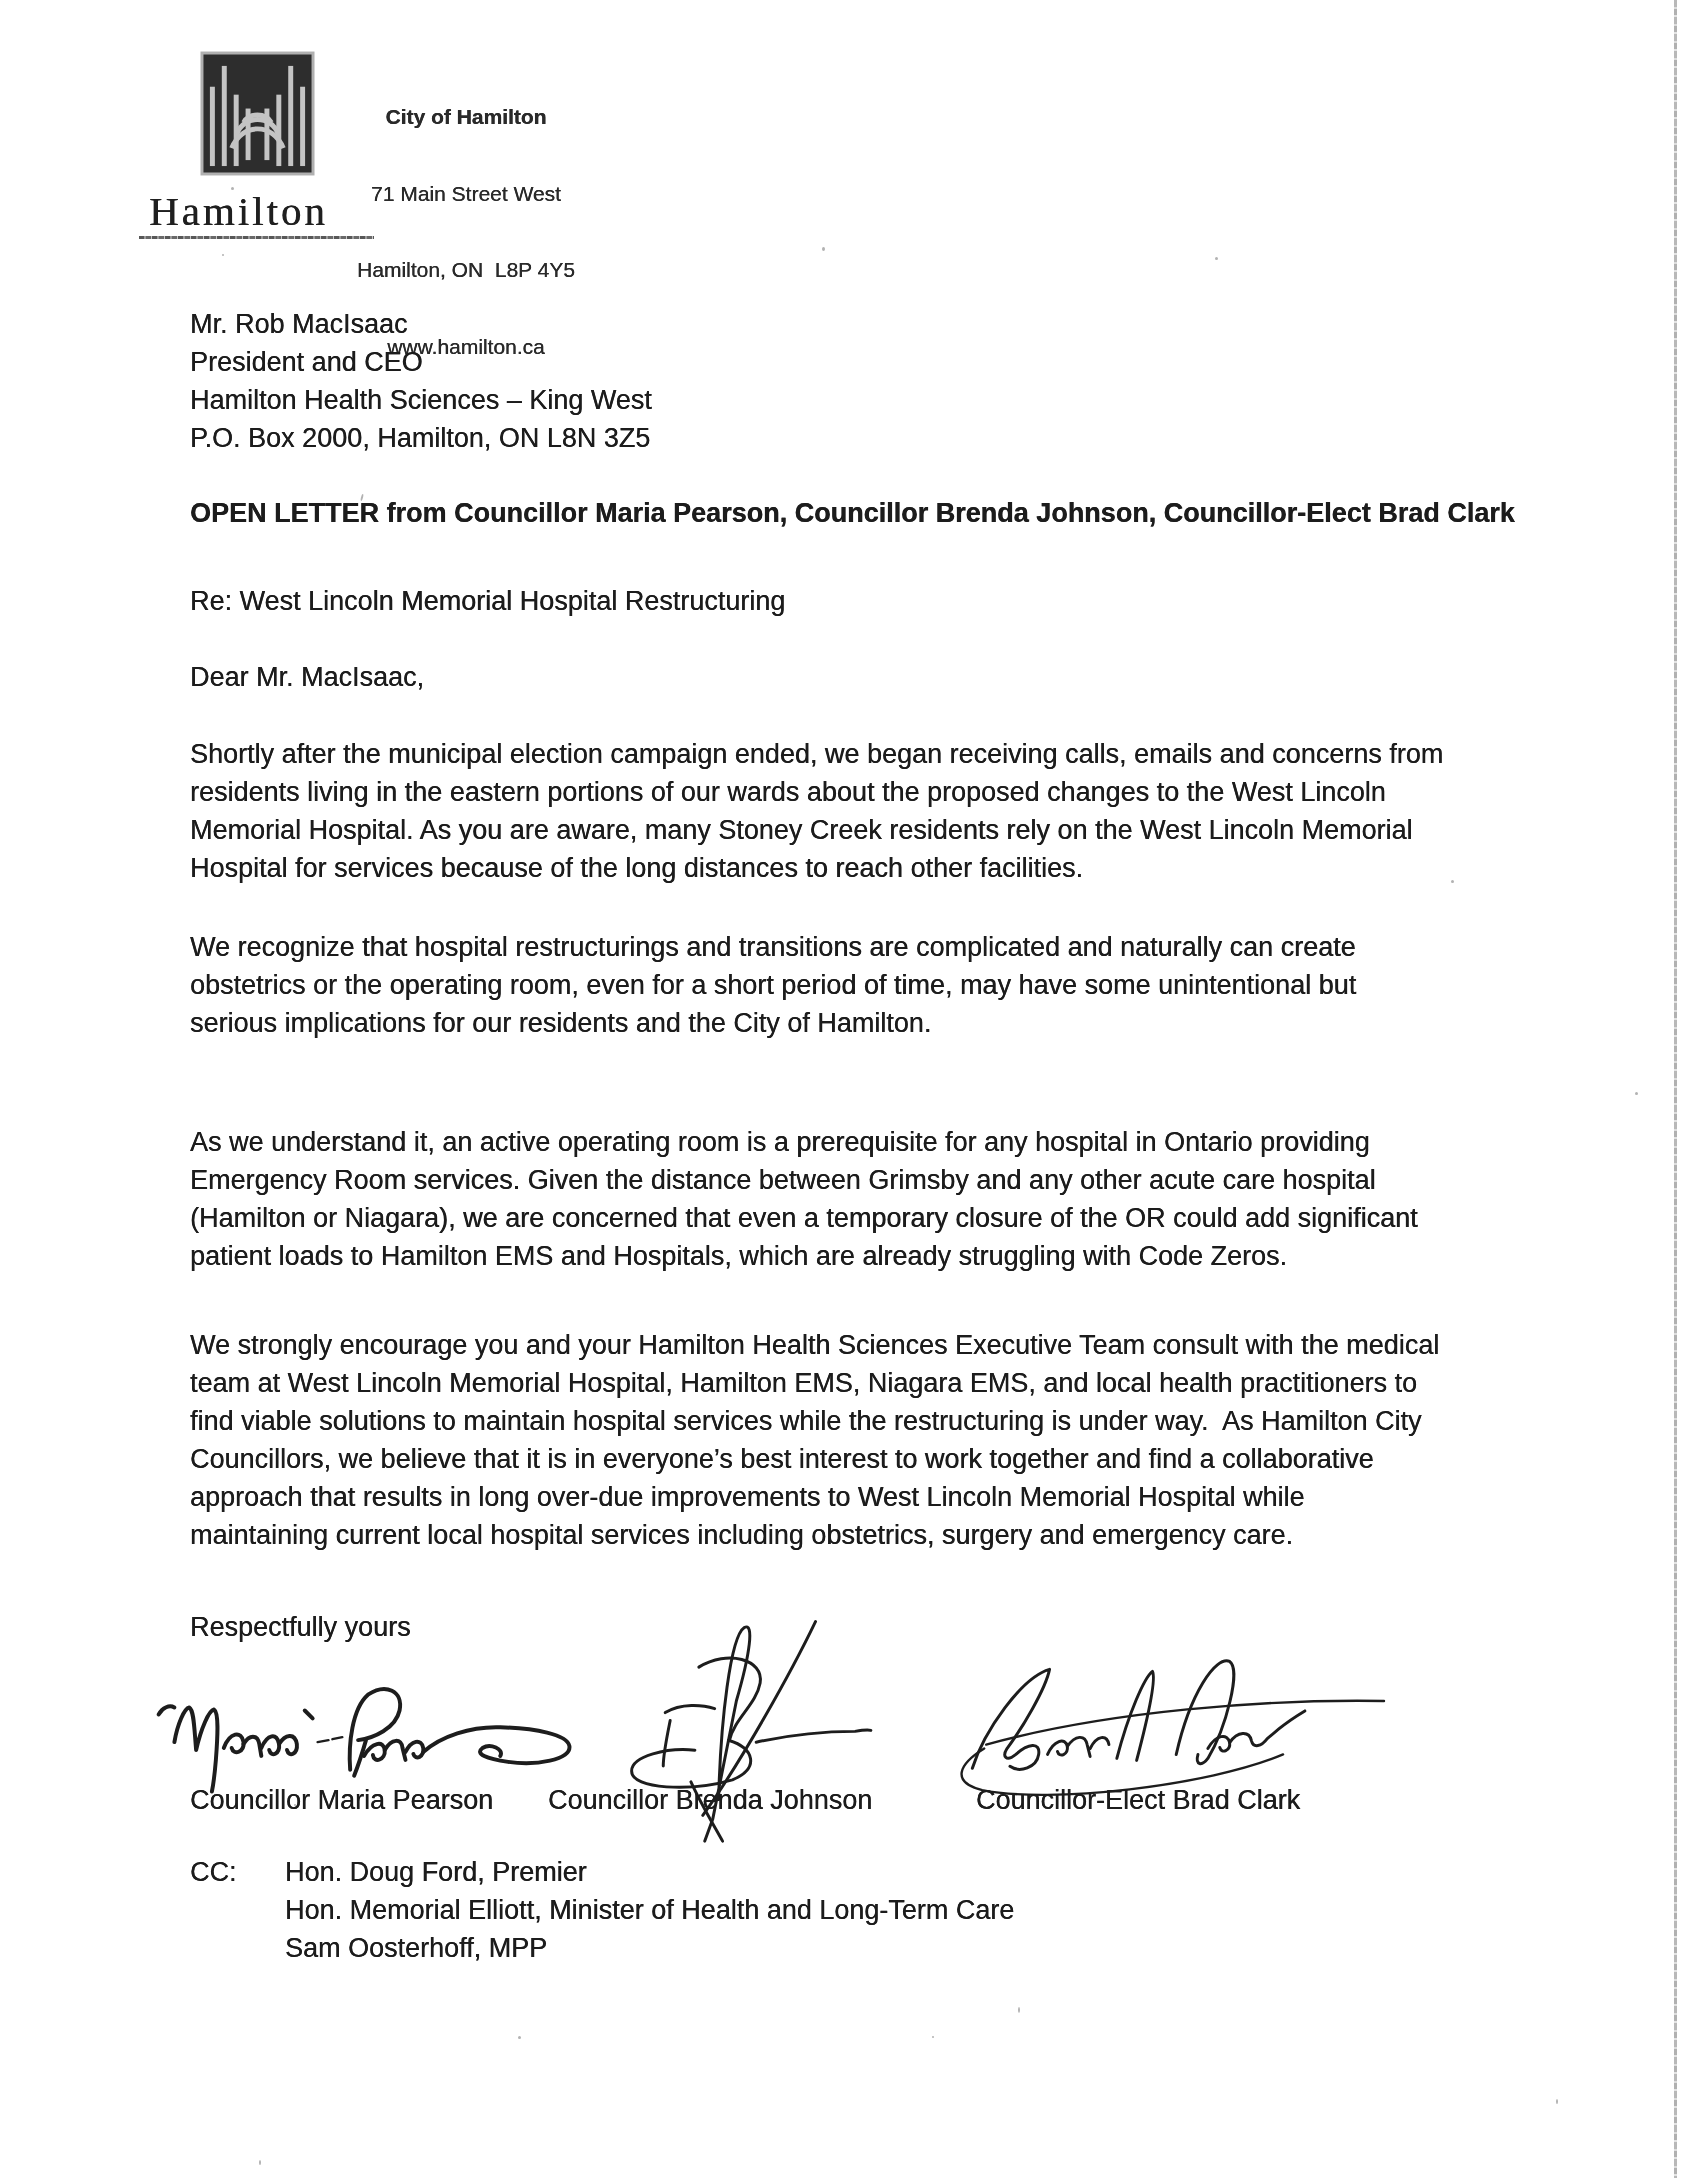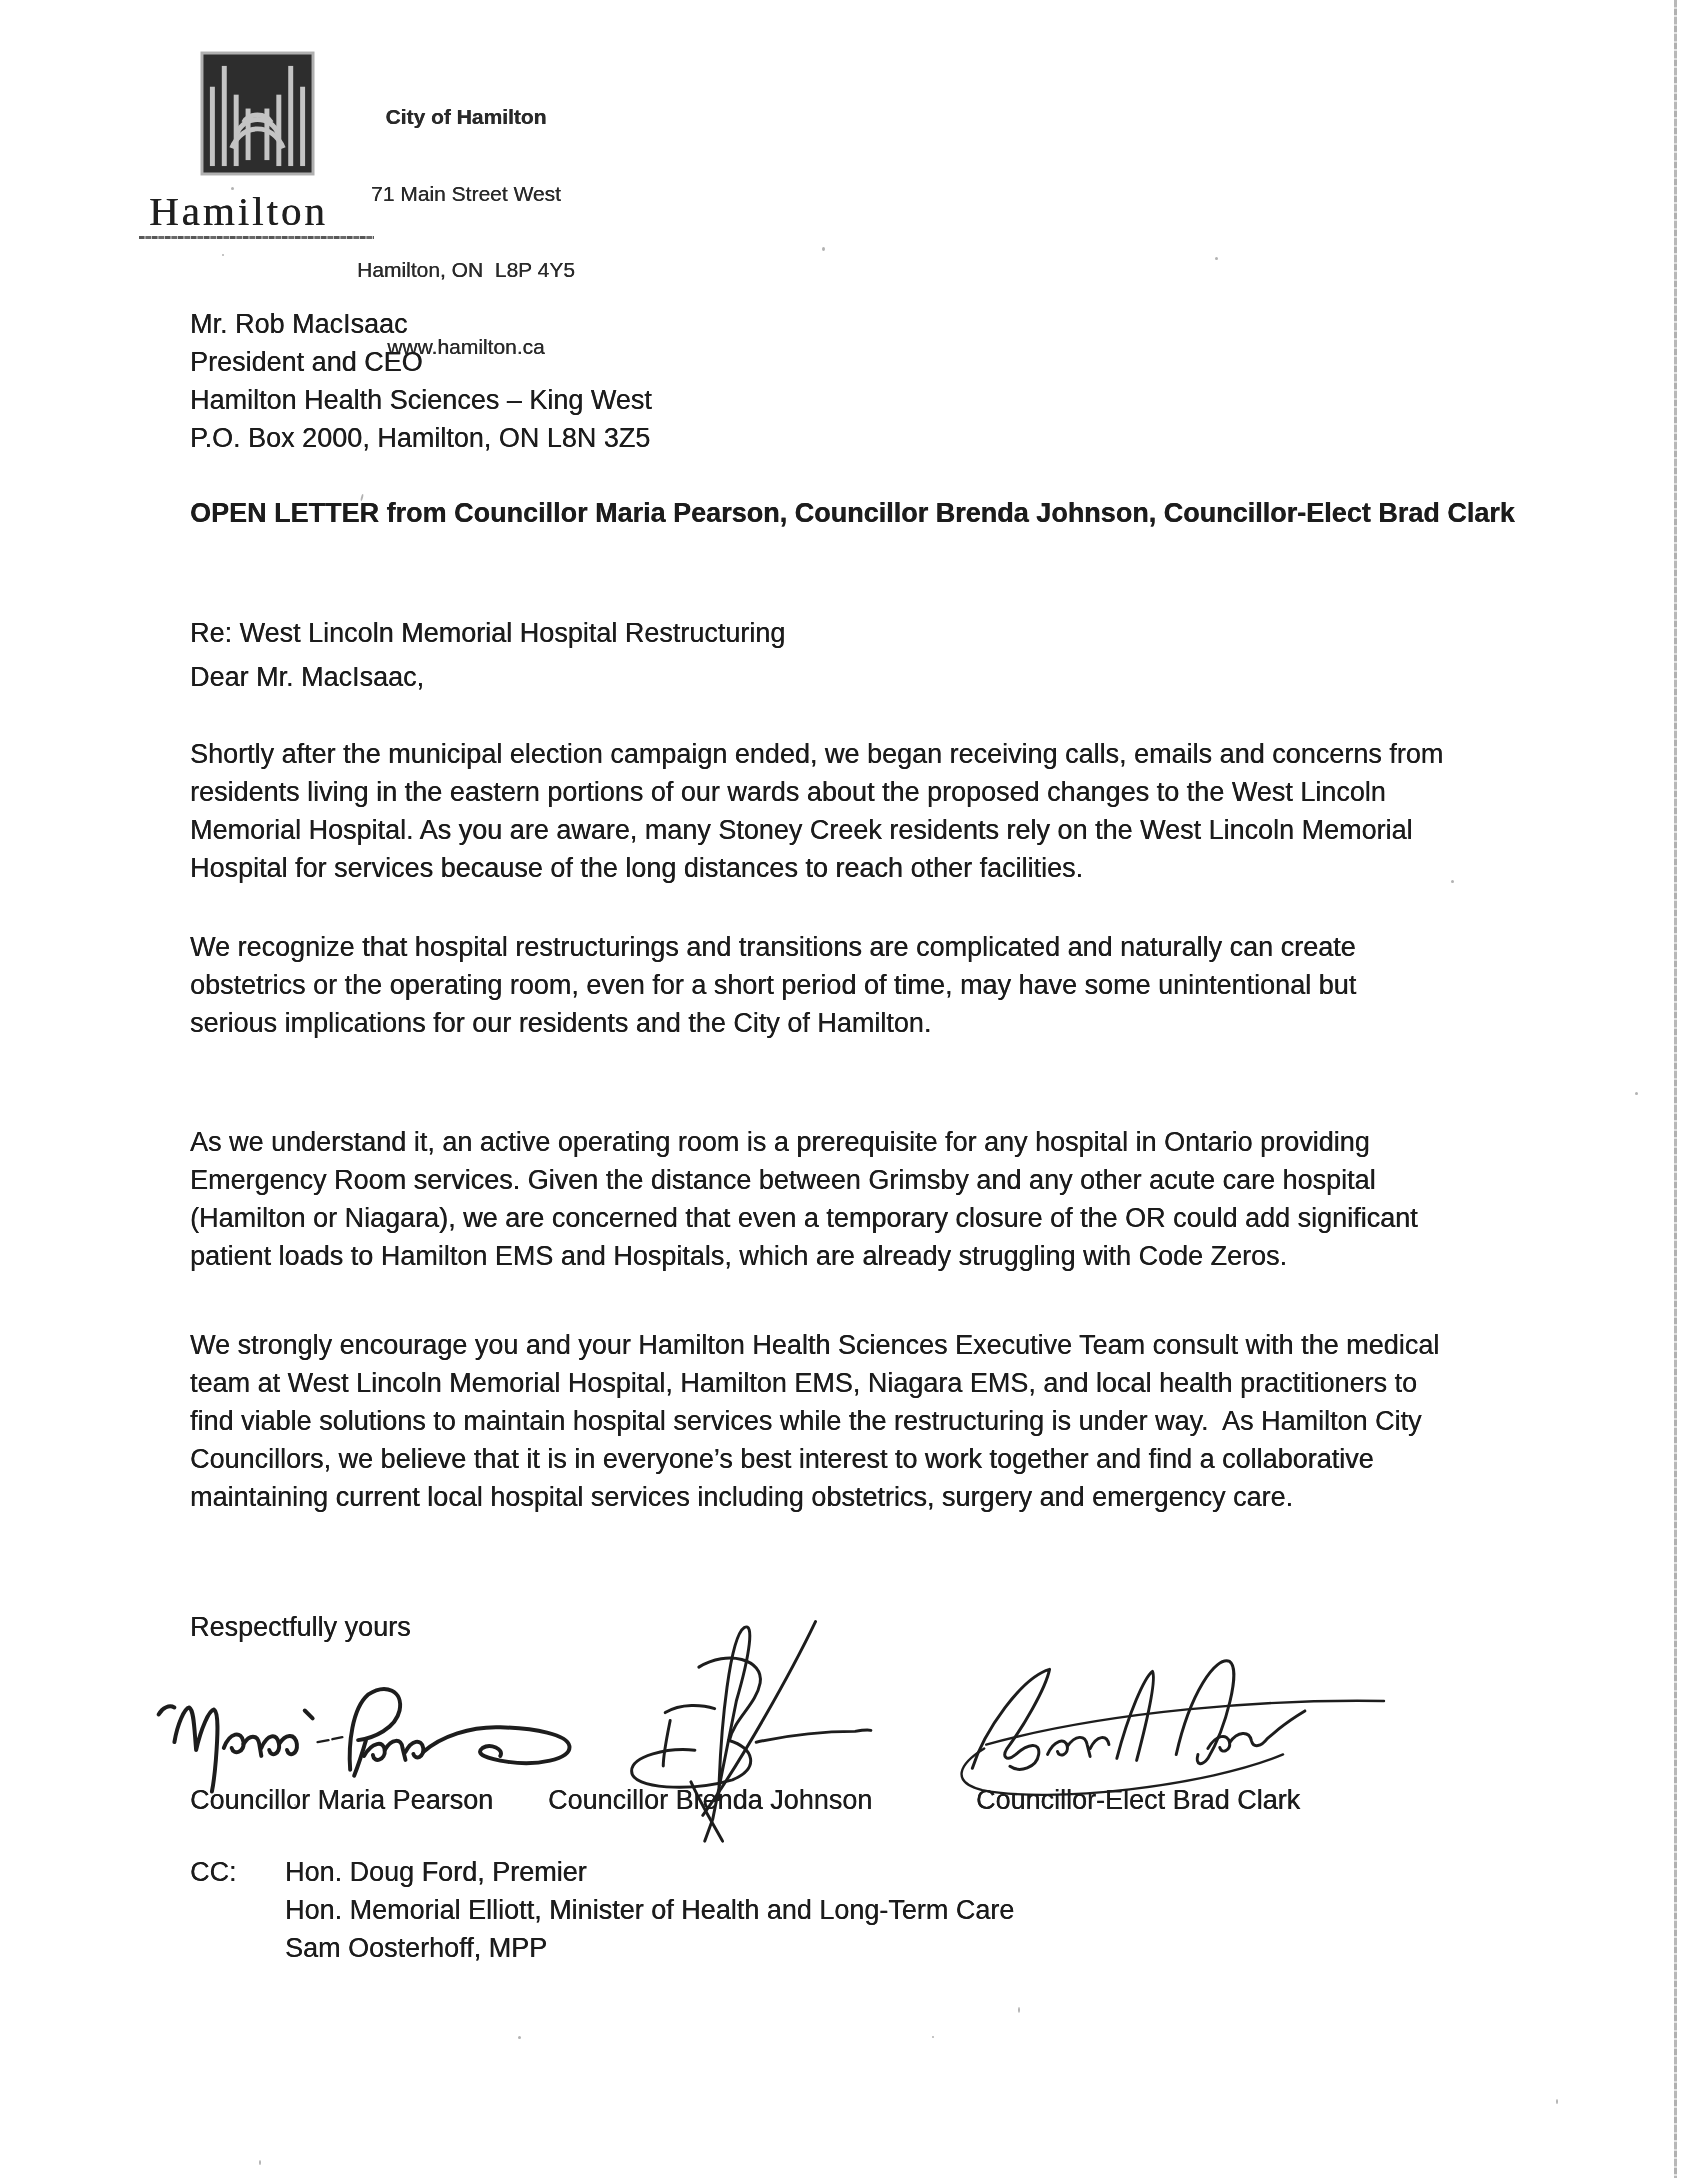--- a/index.html
+++ b/index.html
@@ -78,21 +78,21 @@
   <div class="block" style="top:305px">
     <div class="line">Mr. Rob MacIsaac</div>
     <div class="line">President and CEO</div>
     <div class="line">Hamilton Health Sciences – King West</div>
     <div class="line">P.O. Box 2000, Hamilton, ON L8N 3Z5</div>
   </div>
 
   <div class="block" style="top:494px">
     <div class="line bold">OPEN LETTER from Councillor Maria Pearson, Councillor Brenda Johnson, Councillor-Elect Brad Clark</div>
   </div>
-  <div class="block" style="top:614px">
+  <div class="block" style="top:582px">
     <div class="line">Re: West Lincoln Memorial Hospital Restructuring</div>
   </div>
   <div class="block" style="top:658px">
     <div class="line">Dear Mr. MacIsaac,</div>
   </div>
 
   <div class="block" style="top:735px">
     <div class="line">Shortly after the municipal election campaign ended, we began receiving calls, emails and concerns from</div>
     <div class="line">residents living in the eastern portions of our wards about the proposed changes to the West Lincoln</div>
     <div class="line">Memorial Hospital. As you are aware, many Stoney Creek residents rely on the West Lincoln Memorial</div>
@@ -107,20 +107,21 @@
     <div class="line">As we understand it, an active operating room is a prerequisite for any hospital in Ontario providing</div>
     <div class="line">Emergency Room services. Given the distance between Grimsby and any other acute care hospital</div>
     <div class="line">(Hamilton or Niagara), we are concerned that even a temporary closure of the OR could add significant</div>
     <div class="line">patient loads to Hamilton EMS and Hospitals, which are already struggling with Code Zeros.</div>
   </div>
   <div class="block" style="top:1326px">
     <div class="line">We strongly encourage you and your Hamilton Health Sciences Executive Team consult with the medical</div>
     <div class="line">team at West Lincoln Memorial Hospital, Hamilton EMS, Niagara EMS, and local health practitioners to</div>
     <div class="line">find viable solutions to maintain hospital services while the restructuring is under way.  As Hamilton City</div>
     <div class="line">Councillors, we believe that it is in everyone’s best interest to work together and find a collaborative</div>
+    <div class="line">approach that results in long over-due improvements to West Lincoln Memorial Hospital while</div>
     <div class="line">maintaining current local hospital services including obstetrics, surgery and emergency care.</div>
   </div>
 
   <div class="block" style="top:1608px">
     <div class="line">Respectfully yours</div>
   </div>
 
   <svg class="sig" style="left:144px; top:1671px" width="441" height="158" viewBox="0 0 445 160">
     <g stroke-width="4">
       <path d="M14,44 C18,37 25,34 30,37"></path>

